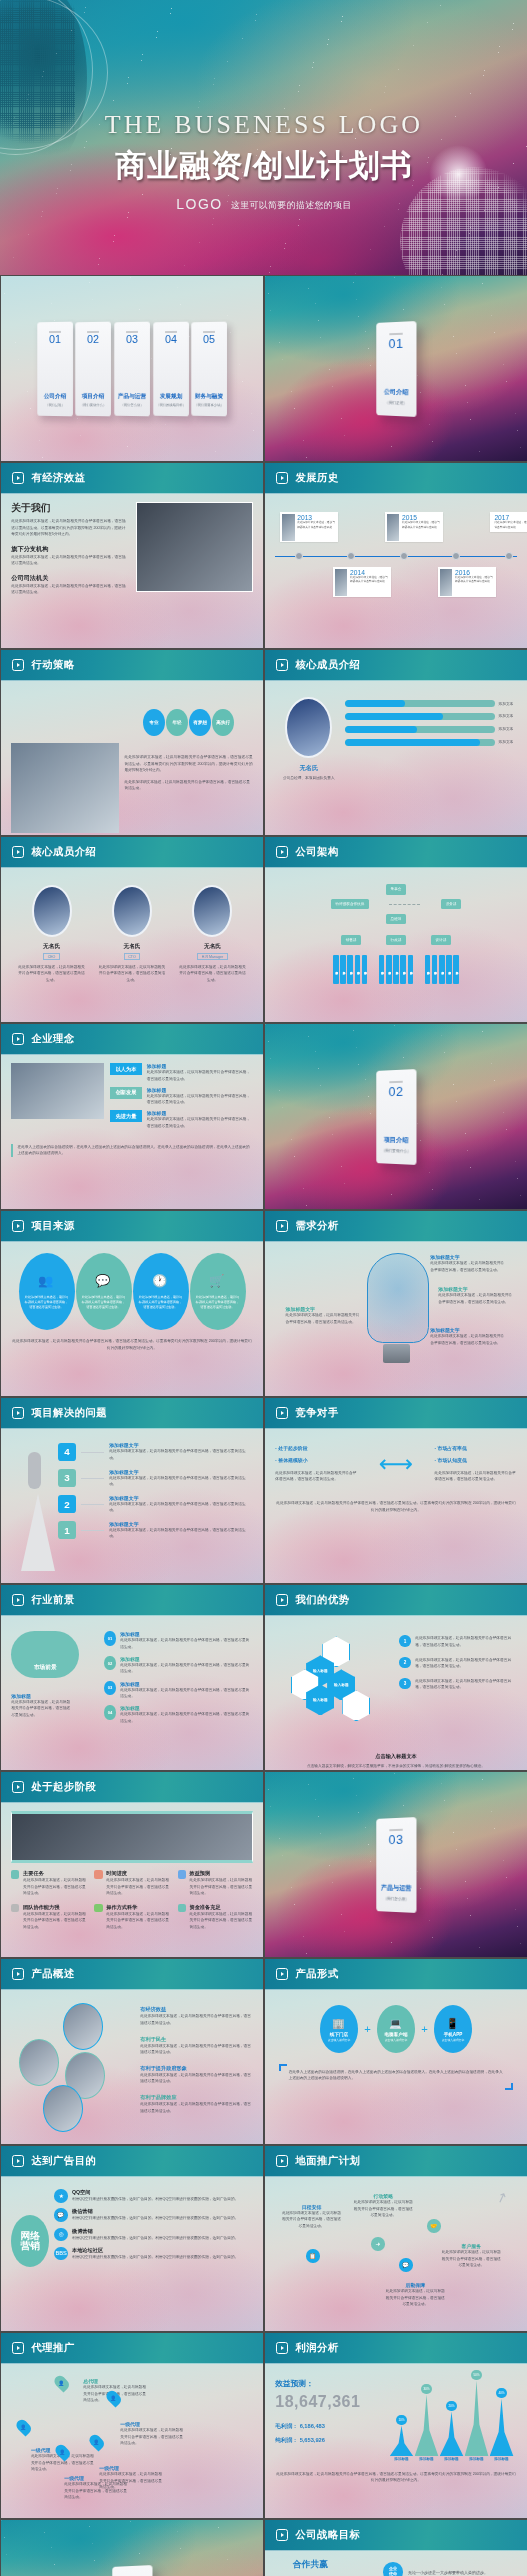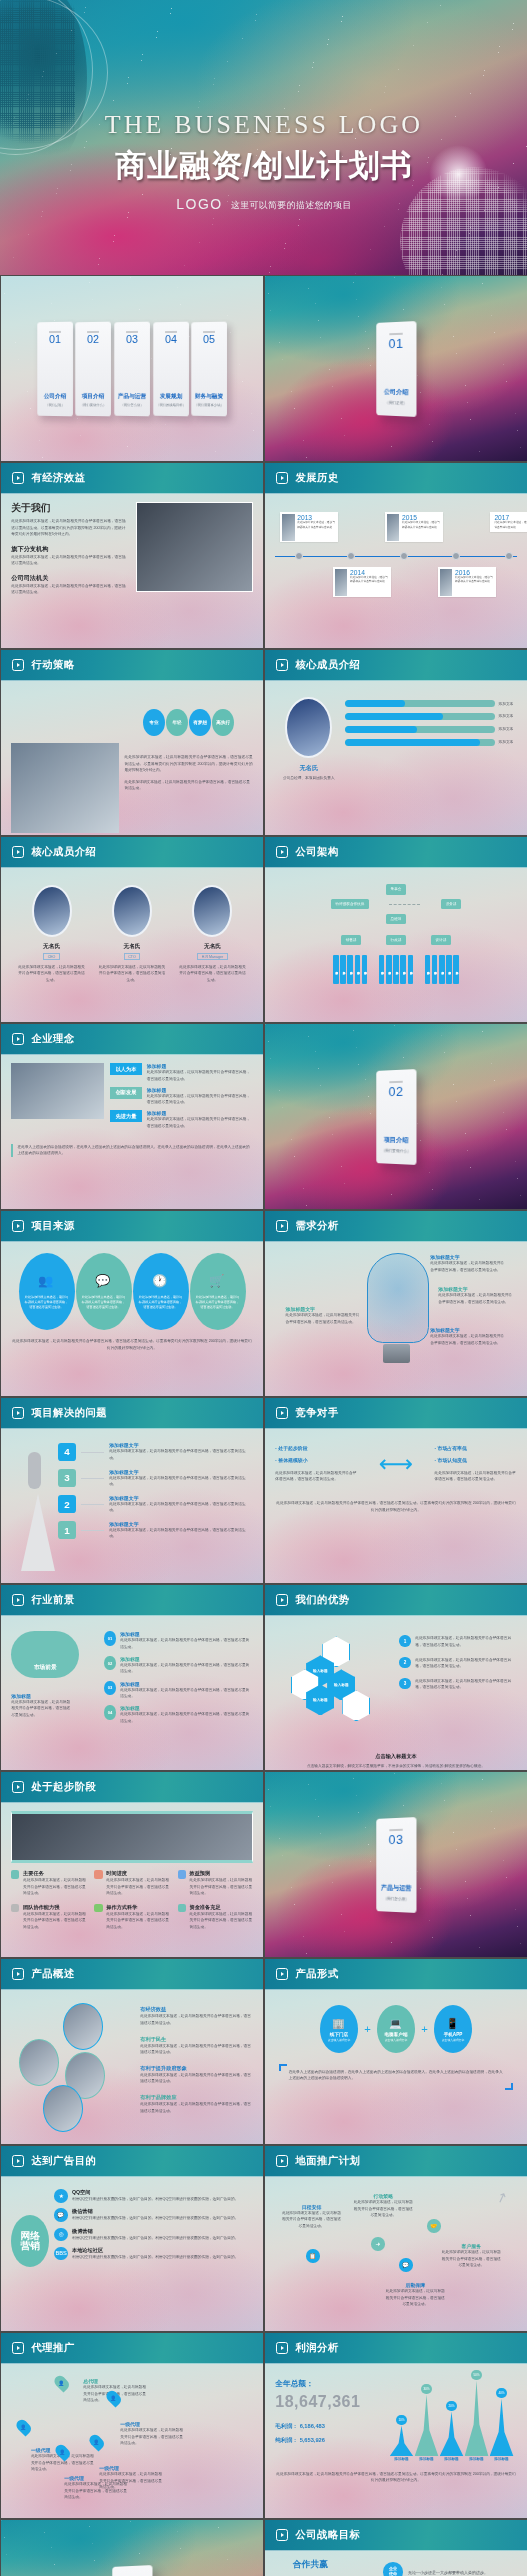--- a/index.html
+++ b/index.html
@@ -1229,21 +1229,21 @@
       </div>
     </div>
     <div class="slide">
       <div class="sbar">
      <span class="ico"></span>
      <span class="stitle">利润分析</span>
       </div>
       <div class="sbody">
         <div class="row" style="padding-top:7.2px">
       <div style="width:111px">
-        <div style="font-size:7.7px;font-weight:bold;color:#1f7ec4">全年总额：</div>
+        <div style="font-size:7.7px;font-weight:bold;color:#1f7ec4">效益预测：</div>
         <div style="font-size:16px;font-weight:bold;color:#9aa1a9;letter-spacing:0.5px;margin-top:4.1px">18,647,361</div>
         <div style="margin-top:11.3px;font-size:5.7px;font-weight:bold;color:#1f7ec4">毛利润： 6,186,483</div>
         <div style="margin-top:6.2px;font-size:5.7px;font-weight:bold;color:#1f7ec4">纯利润： 5,653,926</div>
       </div>
       <div style="flex:1;display:flex;align-items:flex-end;justify-content:center;gap:1px;height:82px">
         <div style="text-align:center">
           <div style="width:10.3px;height:10.3px;margin:0 auto;border-radius:50%;background:#19a9e8;color:#fff;font-size:3.1px;display:flex;align-items:center;justify-content:center">10%</div>
           <div style="width:24px;height:31px;background:#19a9e8;clip-path:polygon(50% 0,62% 58%,100% 100%,0 100%,38% 58%)"></div>
           <div style="font-size:3.6px;font-weight:bold;color:#1f7ec4;margin-top:1px">添加标题</div>
             </div>

